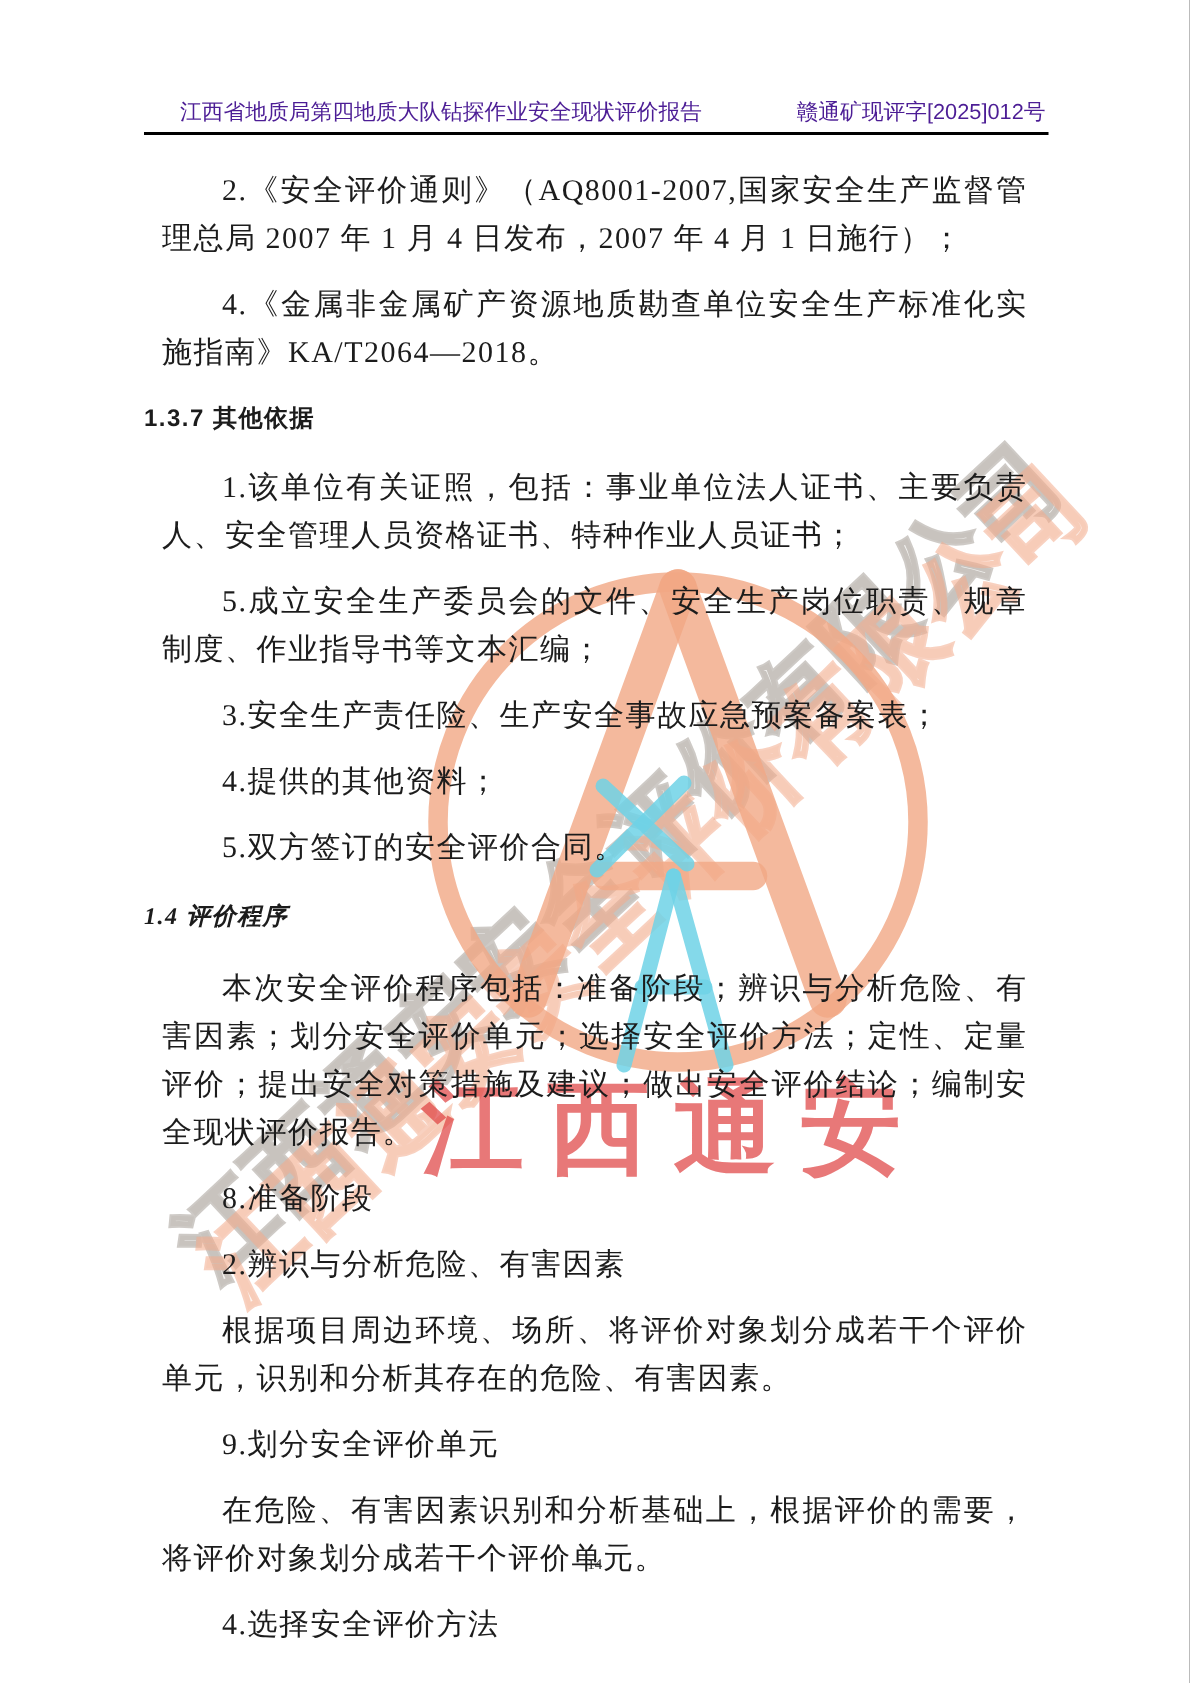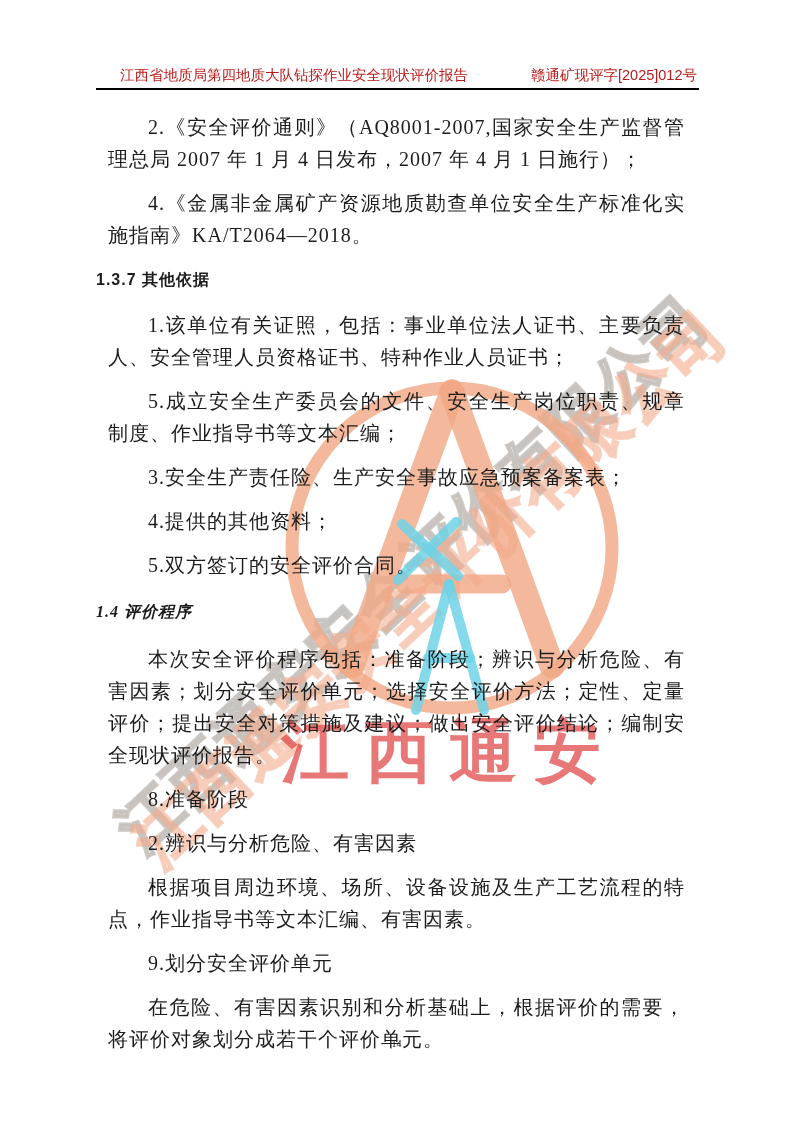--- a/index.html
+++ b/index.html
@@ -11,21 +11,21 @@
     overflow:hidden;
     font-family:"Liberation Serif","DejaVu Serif",serif;
     color:#1c1c1c;
   }
   
   .hdr{
     position:absolute;left:96px;right:94px;top:58px;height:30px;
     display:flex;justify-content:space-between;align-items:flex-end;
     border-bottom:2px solid #000;
     font-family:"Liberation Sans","DejaVu Sans",sans-serif;
-    font-size:14.5px;line-height:26px;color:#b91c1c;
+    font-size:14.5px;line-height:26px;color:#4c1d95;
     z-index:3;
   }
   .hdr .l{padding-left:24px;}
   .hdr .r{padding-right:2px;}
   
   .doc{
     position:absolute;left:96px;right:96px;top:99px;
     z-index:2;
     font-size:20px;line-height:32px;letter-spacing:1px;
     text-align:justify;
@@ -114,19 +114,20 @@
       <p class="h3">1.3.7 其他依据</p>
       <p class="para">1.该单位有关证照，包括：事业单位法人证书、主要负责人、安全管理人员资格证书、特种作业人员证书；</p>
       <p class="para">5.成立安全生产委员会的文件、安全生产岗位职责、规章制度、作业指导书等文本汇编；</p>
       <p class="para">3.安全生产责任险、生产安全事故应急预案备案表；</p>
       <p class="para">4.提供的其他资料；</p>
       <p class="para">5.双方签订的安全评价合同。</p>
       <p class="h2">1.4 评价程序</p>
       <p class="para">本次安全评价程序包括：准备阶段；辨识与分析危险、有害因素；划分安全评价单元；选择安全评价方法；定性、定量评价；提出安全对策措施及建议；做出安全评价结论；编制安全现状评价报告。</p>
       <p class="para">8.准备阶段</p>
       <p class="para">2.辨识与分析危险、有害因素</p>
-      <p class="para">根据项目周边环境、场所、设备设施及生产工艺流程的特点，作业指导书等文本汇编、有害因素。</p>
+      <p class="para">根据项目周边环境、场所、将评价对象划分成若干个评价单元，识别和分析其存在的危险、有害因素。</p>
       <p class="para">9.划分安全评价单元</p>
       <p class="para">在危险、有害因素识别和分析基础上，根据评价的需要，将评价对象划分成若干个评价单元。</p>
+      <p class="para">4.选择安全评价方法</p>
     </div>
 
   <div class="pageno">14</div>
 </div>
 
 </body></html>

